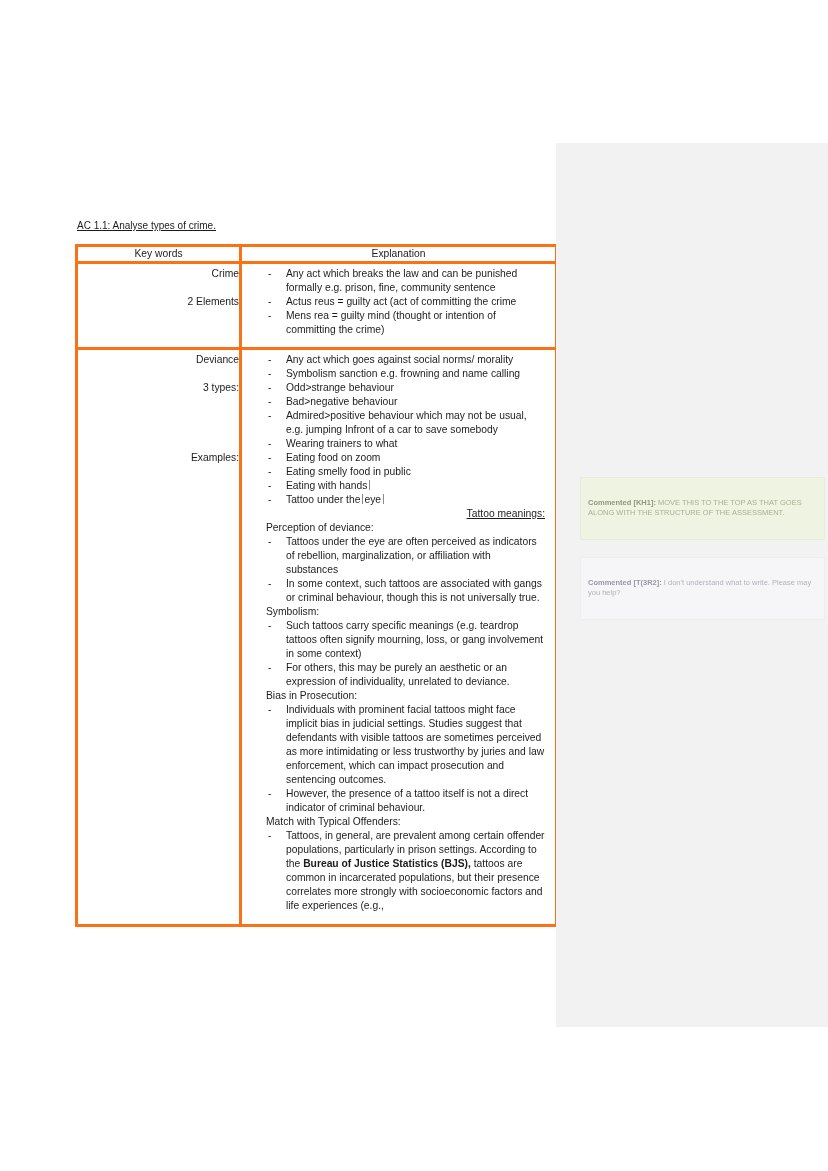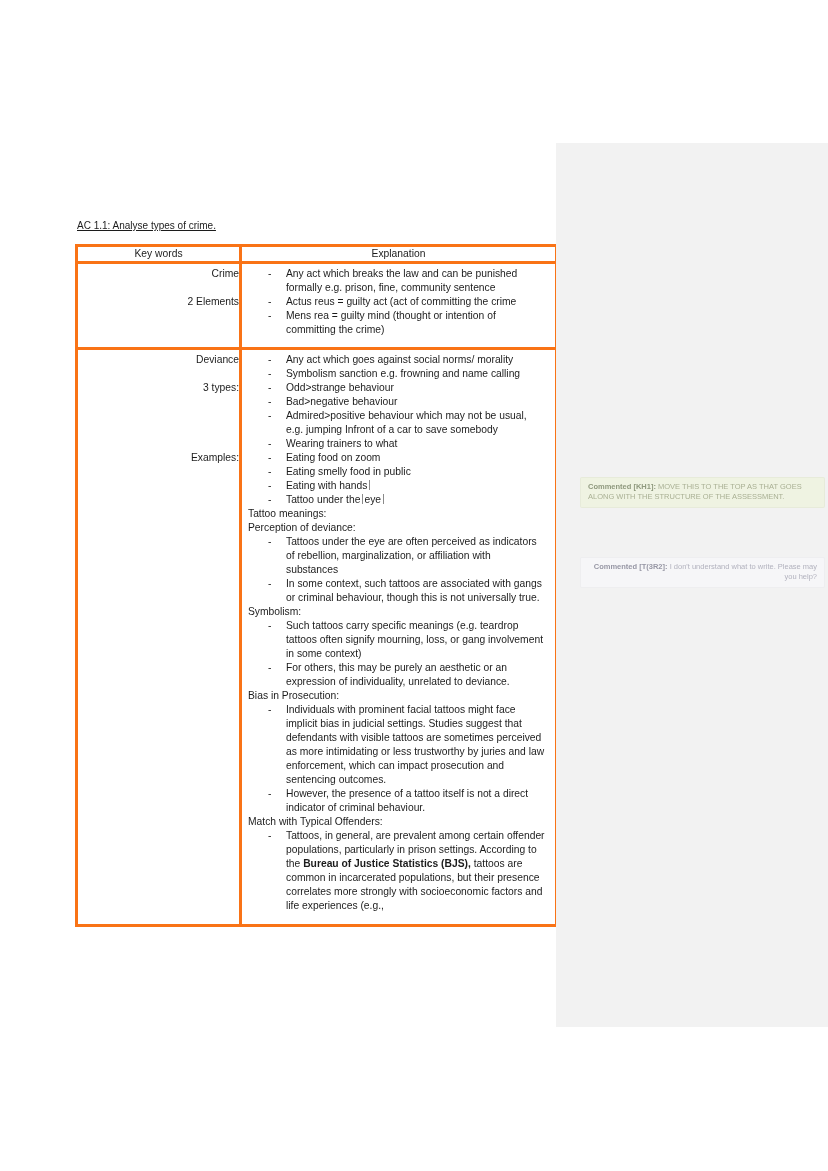--- a/index.html
+++ b/index.html
@@ -29,44 +29,44 @@
   tr.row-crime{height:86px;}
   tr.row-deviance{height:577px;}
   .kw-cell{text-align:center;}
   .kw{line-height:14px;text-align:right;}
   .gap-1{margin-top:14px;}
   .gap-examples{margin-top:56px;}
   .exp-cell .inner{padding:0 10px 0 6px;}
   .bullet{display:flex;}
   .bullet .dash{flex:0 0 18px;margin-left:20px;}
   .bullet .b-text{flex:1;}
-  .sec-label{margin-left:0;}
-  .sec-heading{text-align:left;}
+  .sec-label{margin-left:18px;}
+  .sec-heading{text-align:right;text-decoration:underline;}
   .caret{
     display:inline-block;width:1px;height:10px;background:#8a8a8a;
     vertical-align:-1px;margin:0 1.5px;
   }
   b.bjs{font-weight:bold;}
   
   .markup-panel{
     position:absolute;left:556px;top:143px;width:272px;height:884px;
     background:#f2f2f2;
   }
   .comment-card{
-    position:absolute;left:24px;width:229px;padding:4px 7px;
+    position:absolute;left:24px;width:229px;padding:20px 7px;
     font-size:7.5px;line-height:10.4px;border-radius:2px;
     border:1px solid rgba(0,0,0,0.03);
   }
   .comment-card.green{background:#eff3e2;color:#a9b094;}
   .comment-card.green .c-label{color:#8f997e;font-weight:bold;}
   .comment-card.plain{background:#f6f6f8;color:#b2b2be;}
   .comment-card.plain .c-label{color:#9797a5;font-weight:bold;}
   .card-0{top:334px;}
   .card-1{top:375px;}
-  .card-2{top:414px;text-align:right;}
+  .card-2{top:414px;}
 </style>
 </head>
 <body>
 
 <div class="doc-title">AC 1.1: Analyse types of crime.</div>
 
 <table class="kw-table">
   <colgroup>
       <col class="c1">
       <col class="c2">

